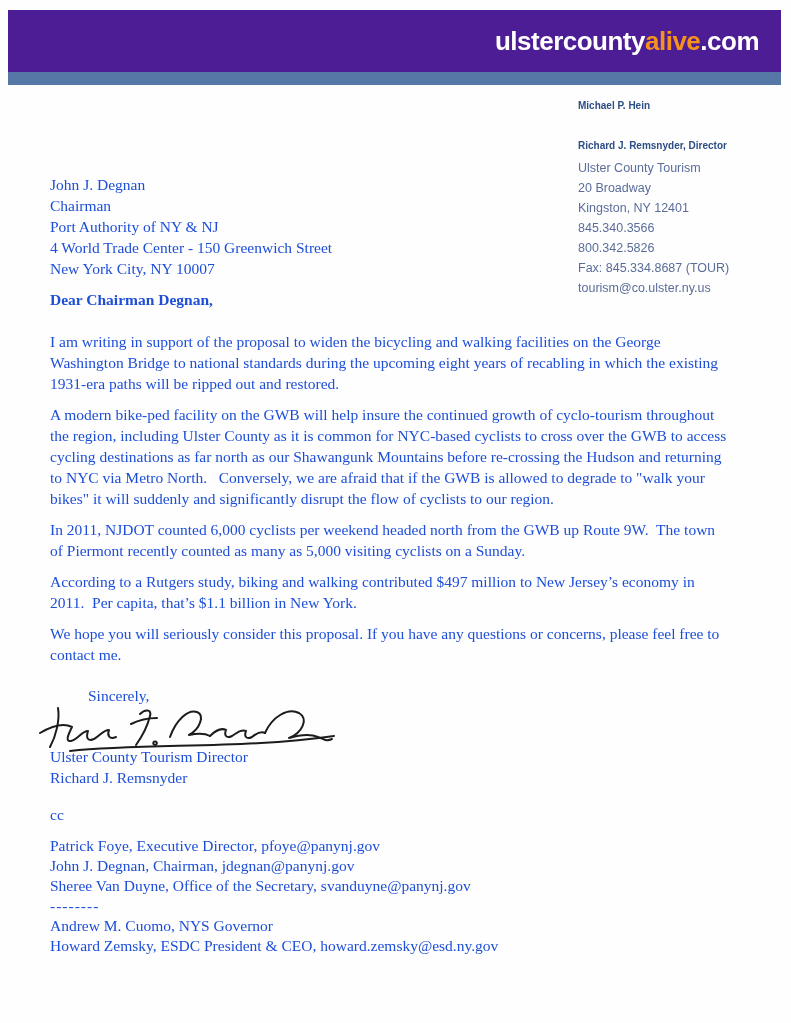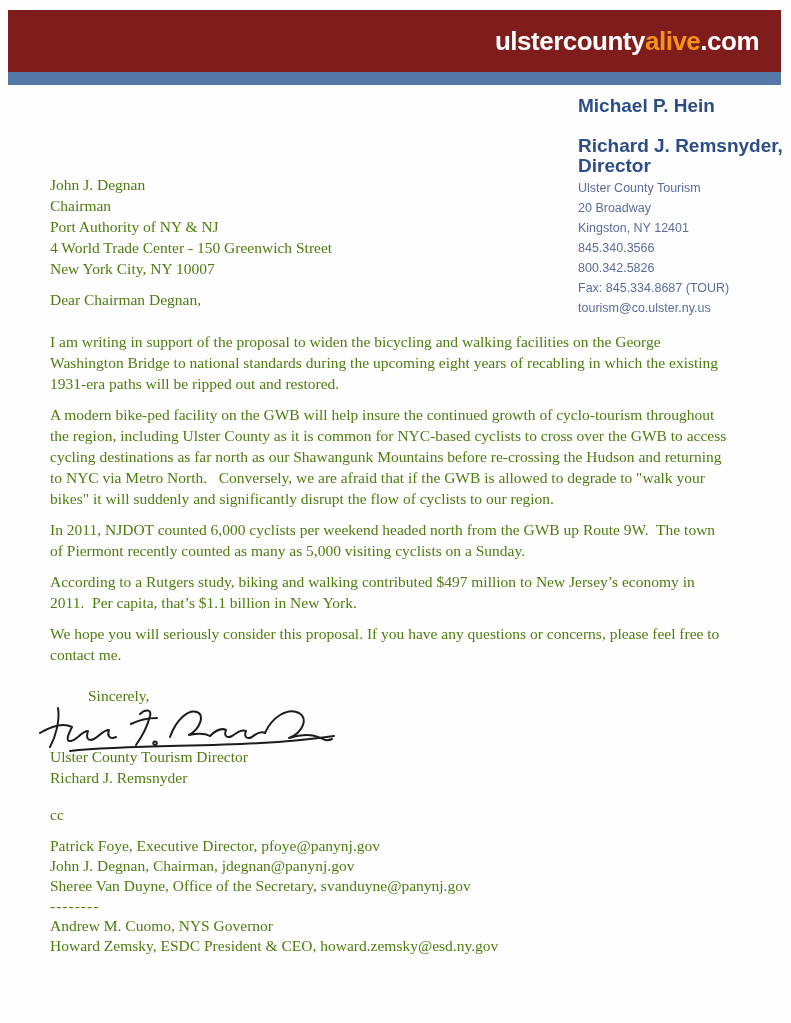--- a/index.html
+++ b/index.html
@@ -15,21 +15,21 @@
     overflow: hidden;
     font-family: "Liberation Serif", serif;
   }
   
   .topbar {
     position: absolute;
     left: 8px;
     right: 10px;
     top: 10px;
     height: 62px;
-    background: #7f1d1d;
+    background: #4c1d95;
     display: flex;
     align-items: center;
     justify-content: flex-end;
   }
   .topbar-strip {
     position: absolute;
     left: 8px;
     right: 10px;
     top: 72px;
     height: 13px;
@@ -50,37 +50,37 @@
     left: 578px;
     top: 96px;
     width: 210px;
     font-family: "Liberation Sans", sans-serif;
     font-size: 12.5px;
     color: #5a6d9a;
     line-height: 20px;
   }
   .contact .c-name {
     font-weight: bold;
-    font-size: 19px;
+    font-size: 10px;
     color: #2c4d85;
     margin-bottom: 2px;
   }
   .contact .c-gap { height: 18px; }
   
   .letter {
     position: absolute;
     left: 50px;
     top: 174px;
     width: 700px;
     font-size: 15.5px;
     line-height: 21px;
-    color: #4d7c0f;
+    color: #1d4ed8;
   }
   .letter .line { white-space: pre-wrap; }
-  .salutation { margin-top: 10px; }
+  .salutation { margin-top: 10px; font-weight: bold; }
   .para {
     margin: 21px 0 10px 0;
     white-space: pre-wrap;
   }
   .para + .para { margin-top: 0; }
   .valediction { margin-top: 20px; margin-left: 38px; }
   .signature-wrap {
     margin: -4px 0 -6px -14px;
     height: 50px;
   }

